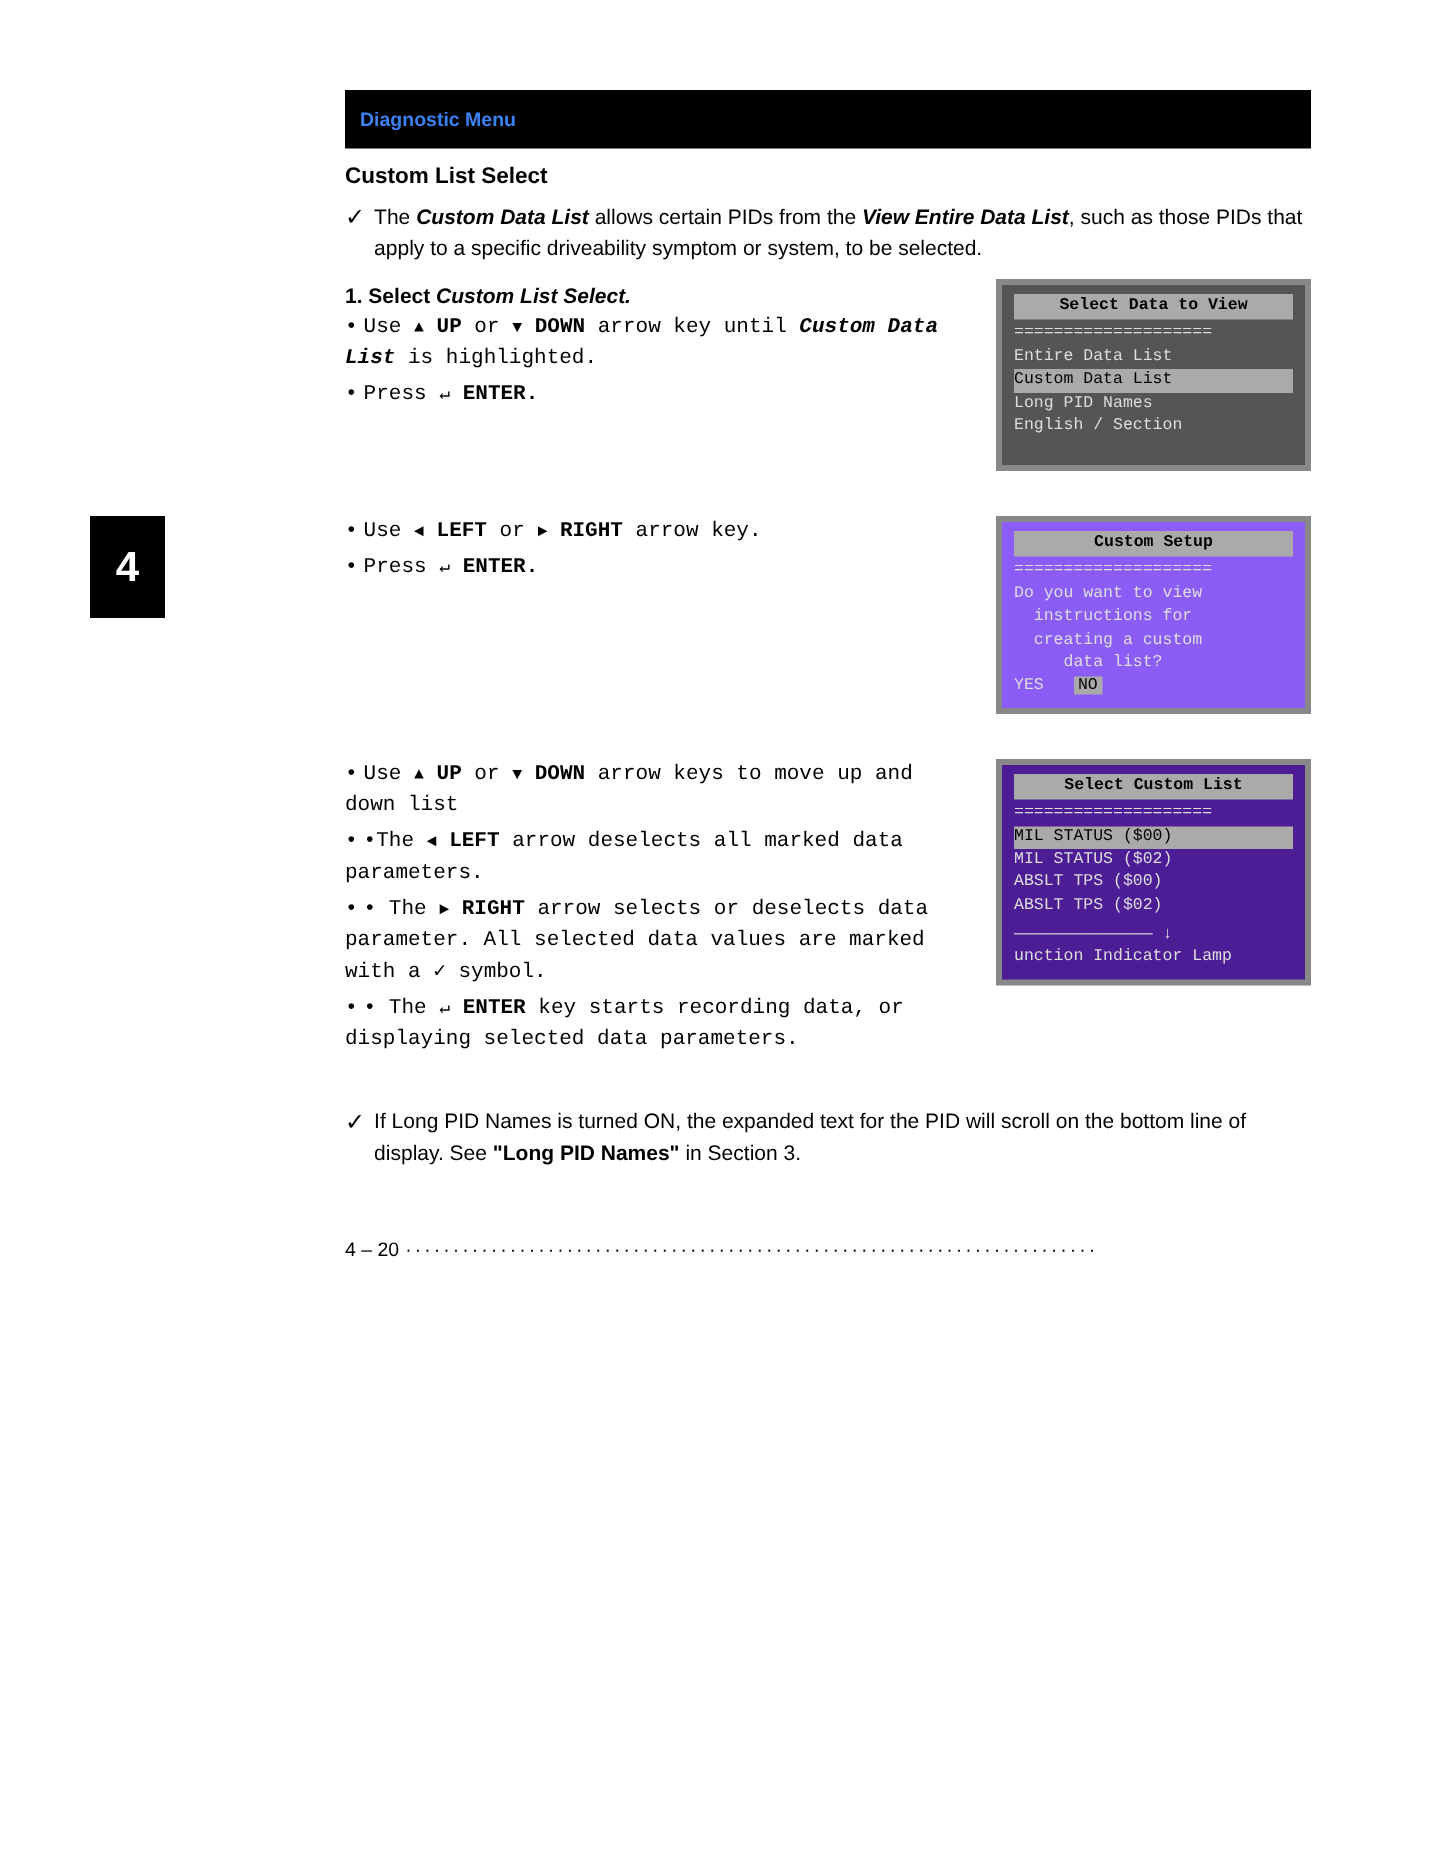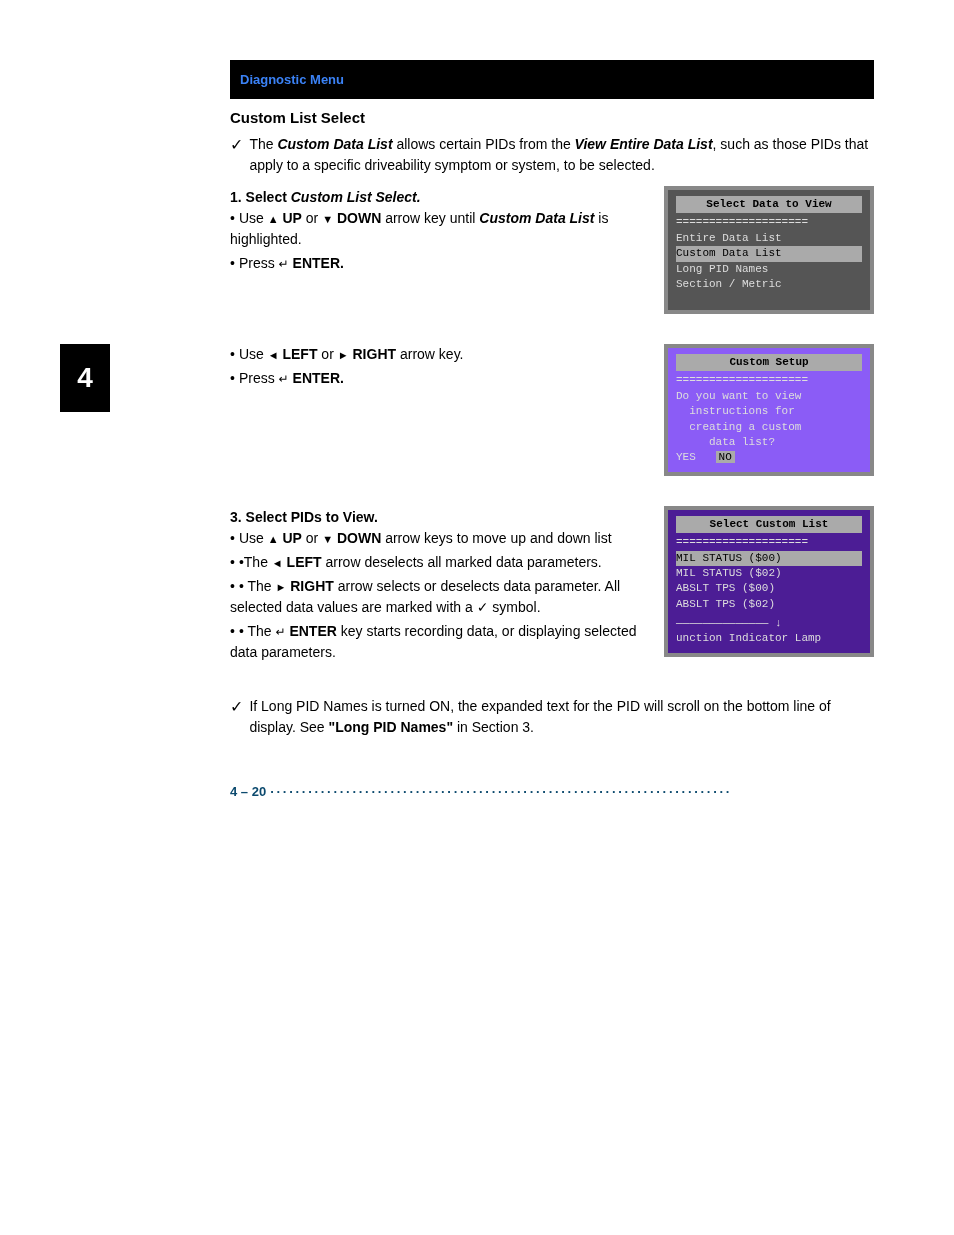--- a/index.html
+++ b/index.html
@@ -77,20 +77,21 @@
 
     .step-text {
       flex: 1;
       font-size: 14px;
       line-height: 1.6;
     }
 
     .step-text ul {
       list-style: none;
       padding: 0;
+      font-family: Liberation Mono, monospace;
     }
     .step-text ul li {
       margin-bottom: 3px;
       font-size: 14px;
       line-height: 1.5;
     }
     .step-text ul li::before {
       content: "•";
       margin-right: 4px;
     }
@@ -151,22 +152,21 @@
 
     
     .page-footer {
       margin-top: 40px;
       padding: 6px 0;
       font-size: 13px;
       border-top: none;
       display: flex;
       align-items: center;
       gap: 4px;
-      color: #0c4a6e;
-      font-weight: bold;
+      color: #000000;
     }
     .footer-dots {
       flex: 1;
       overflow: hidden;
       white-space: nowrap;
       letter-spacing: 2px;
       font-size: 13px;
     }
 
     
@@ -223,21 +223,21 @@
         </ul>
       </div>
 
       <div class="screen-mockup">
         <div class="screen-inner">
           <div class="screen-title-bar">Select Data to View</div>
           <span class="screen-line">====================</span>
           <span class="screen-line">Entire Data List</span>
           <span class="screen-line highlighted">Custom Data List</span>
           <span class="screen-line">Long PID Names</span>
-          <span class="screen-line">Section / Metric</span>
+          <span class="screen-line">English / Section</span>
         </div>
       </div>
     </div>
 
     <div class="step2-wrapper">
 
       <div class="section-tab-inline">
         <span>4</span>
       </div>
 
@@ -258,24 +258,20 @@
             <span class="screen-line">  creating a custom</span>
             <span class="screen-line">     data list?</span>
             <span class="screen-line">YES   <span style="background:#aaa;color:#000;padding:0 3px;">NO</span></span>
           </div>
         </div>
       </div>
     </div>
 
     <div class="step-container" style="align-items:flex-start;">
       <div class="step-text">
-        <div>
-          <span class="bold">3.   </span>
-          <span class="bold">Select PIDs to View.</span>
-        </div>
         <ul>
           <li>Use <span class="arrow-up"></span> <b>UP</b> or <span class="arrow-down"></span> <b>DOWN</b> arrow keys to move up and down list</li>
           <li>•The <span class="arrow-left"></span> <b>LEFT</b> arrow deselects all marked data parameters.</li>
           <li>• The <span class="arrow-right"></span> <b>RIGHT</b> arrow selects or deselects data parameter. All selected data values are marked with a ✓ symbol.</li>
           <li>• The <span class="enter-sym"></span> <b>ENTER</b> key starts recording data, or displaying selected data parameters.</li>
         </ul>
       </div>
 
       <div class="screen-mockup screen-custom-list">
         <div class="screen-inner">

